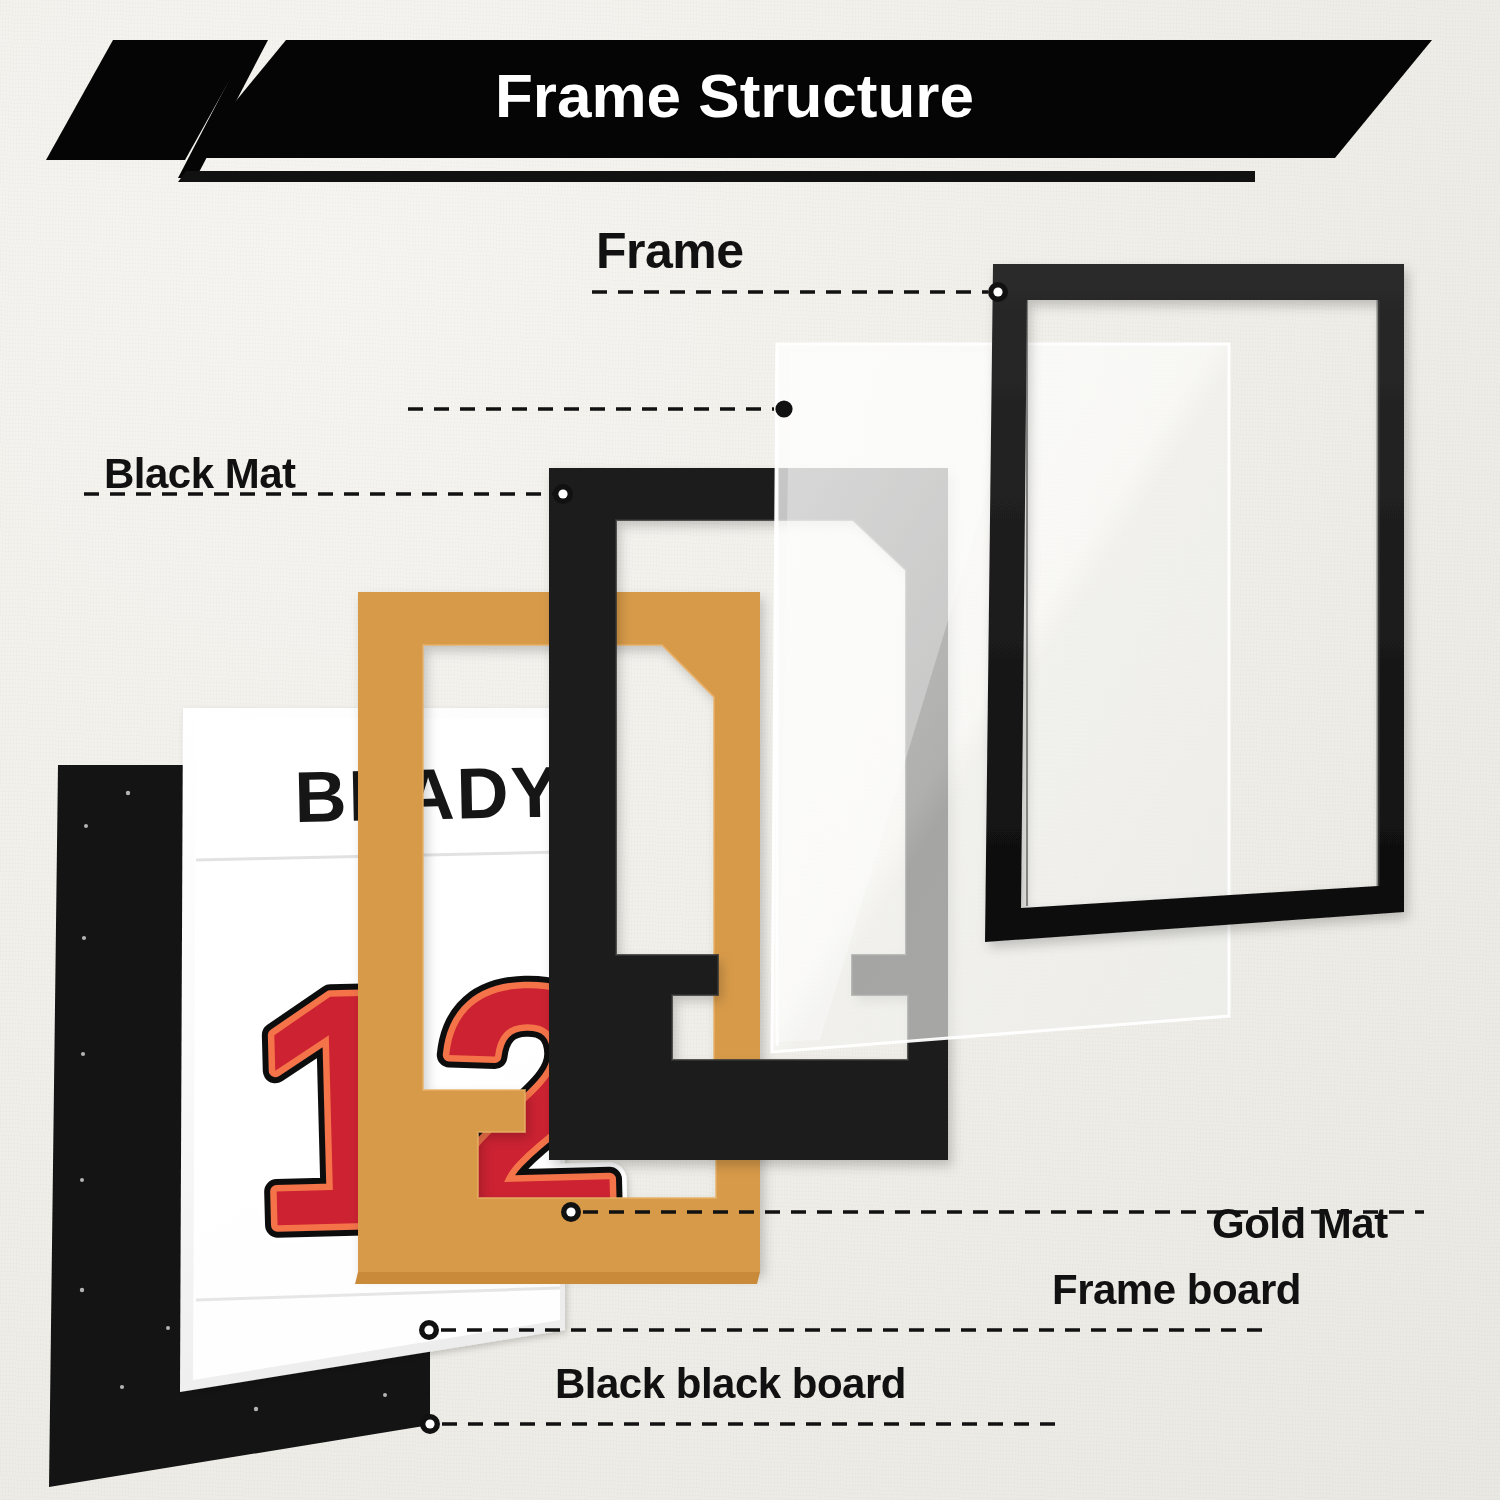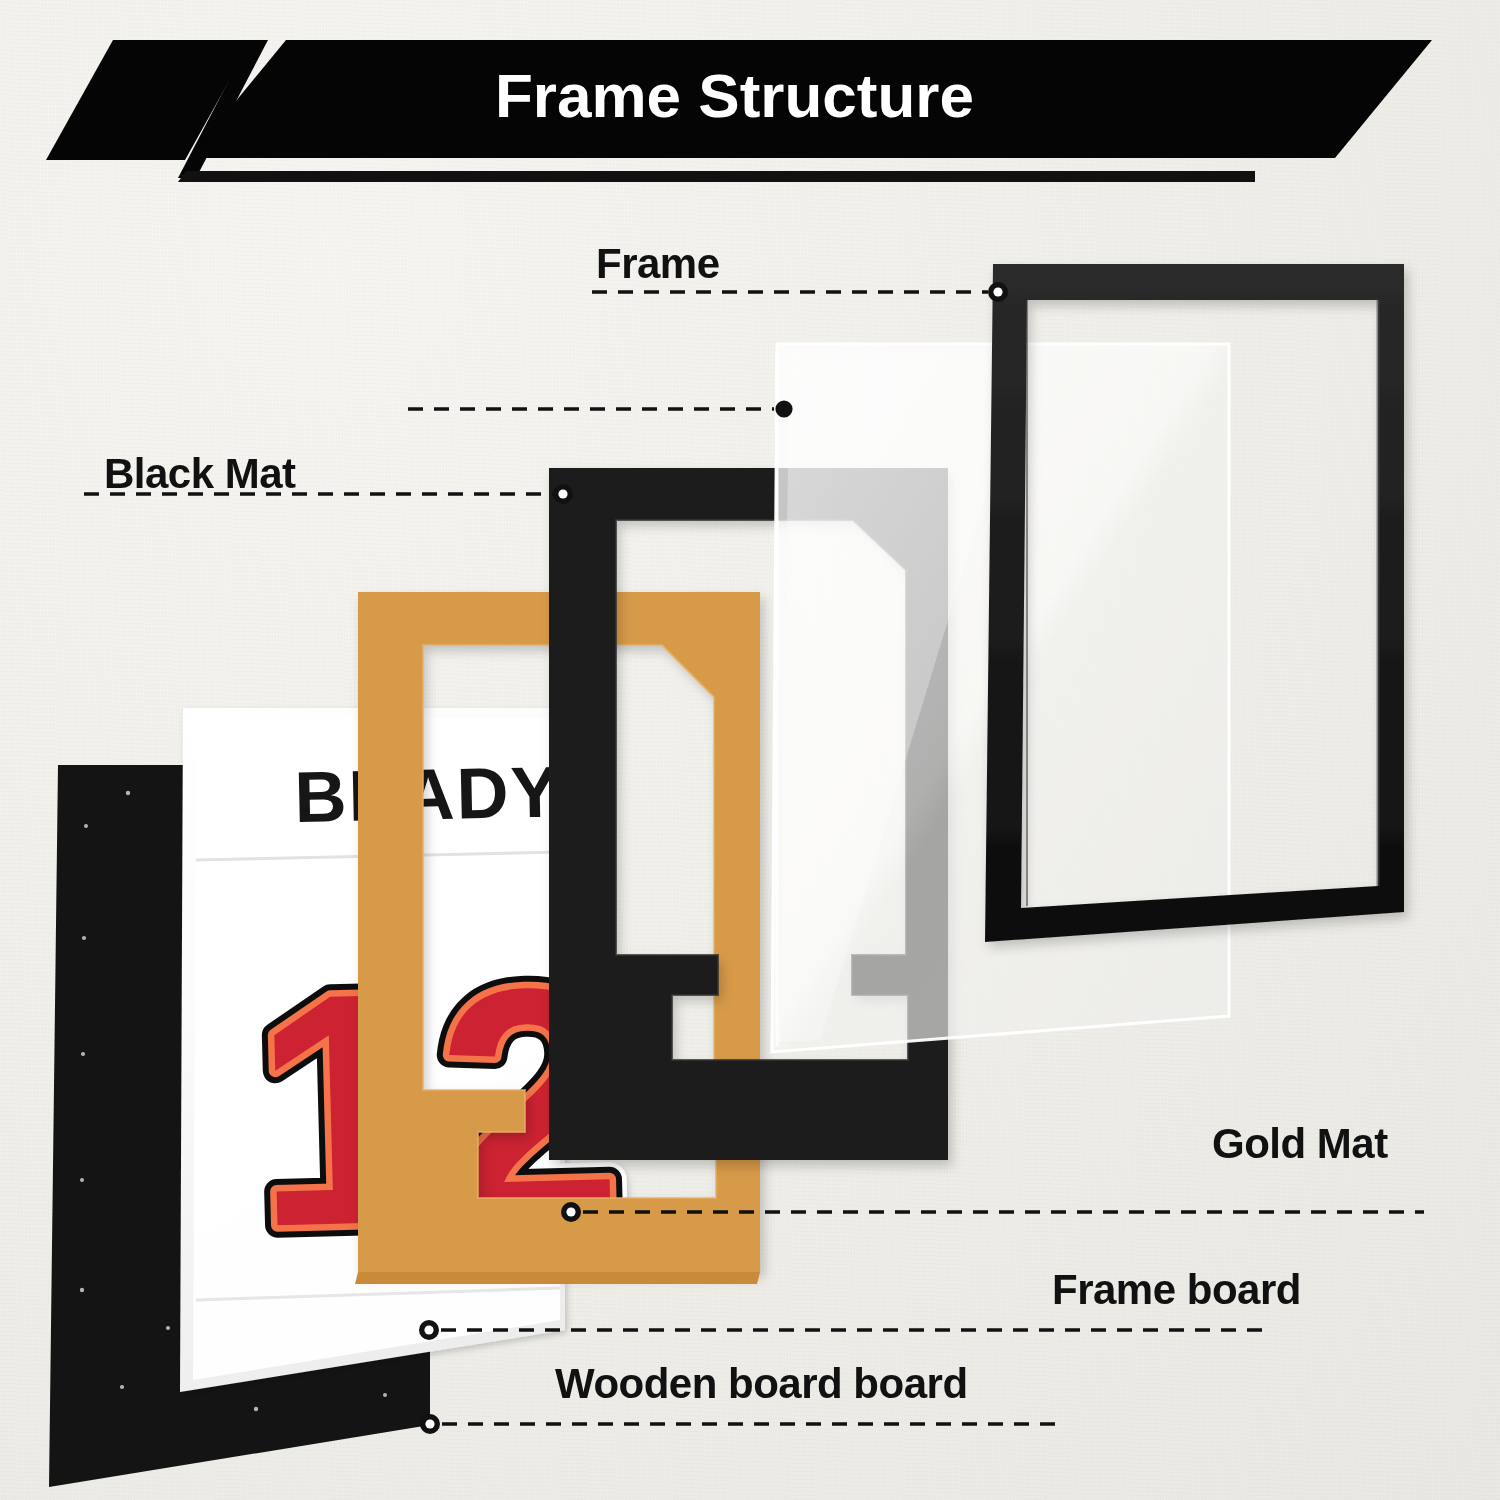--- a/index.html
+++ b/index.html
@@ -208,19 +208,19 @@
       <circle cx="429" cy="1330" r="4.6" fill="#ffffff"></circle>
     </g>
 
     <g>
       <line x1="442" y1="1424" x2="1064" y2="1424" stroke="#111" stroke-width="3.4" stroke-dasharray="15 11"></line>
       <circle cx="430" cy="1424" r="10" fill="#111"></circle>
       <circle cx="430" cy="1424" r="4.6" fill="#ffffff"></circle>
     </g>
   </svg>
 
-  <div class="lbl" style="left:596px;top:240px;font-size:42px;">Frame</div>
+  <div class="lbl" style="left:596px;top:222px;font-size:50px;">Frame</div>
   <div class="lbl" style="left:104px;top:430px;font-size:42px;margin-top:20px;">Black Mat</div>
-  <div class="lbl" style="left:1212px;top:1120px;font-size:42px;">Gold Mat</div>
+  <div class="lbl" style="left:1212px;top:1200px;font-size:42px;">Gold Mat</div>
   <div class="lbl" style="left:1052px;top:1266px;font-size:42px;">Frame board</div>
-  <div class="lbl" style="left:555px;top:1360px;font-size:42px;">Wooden board board</div>
+  <div class="lbl" style="left:555px;top:1360px;font-size:42px;">Black black board</div>
 
 </div>
 
 </body></html>

